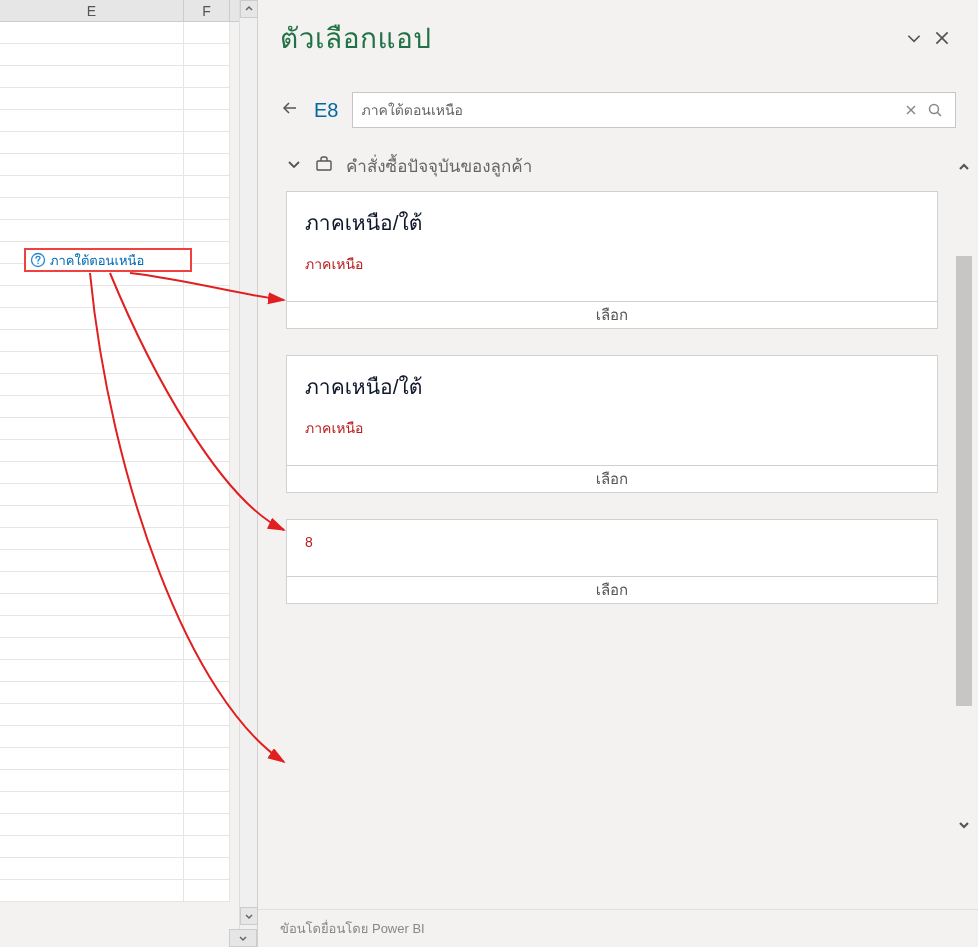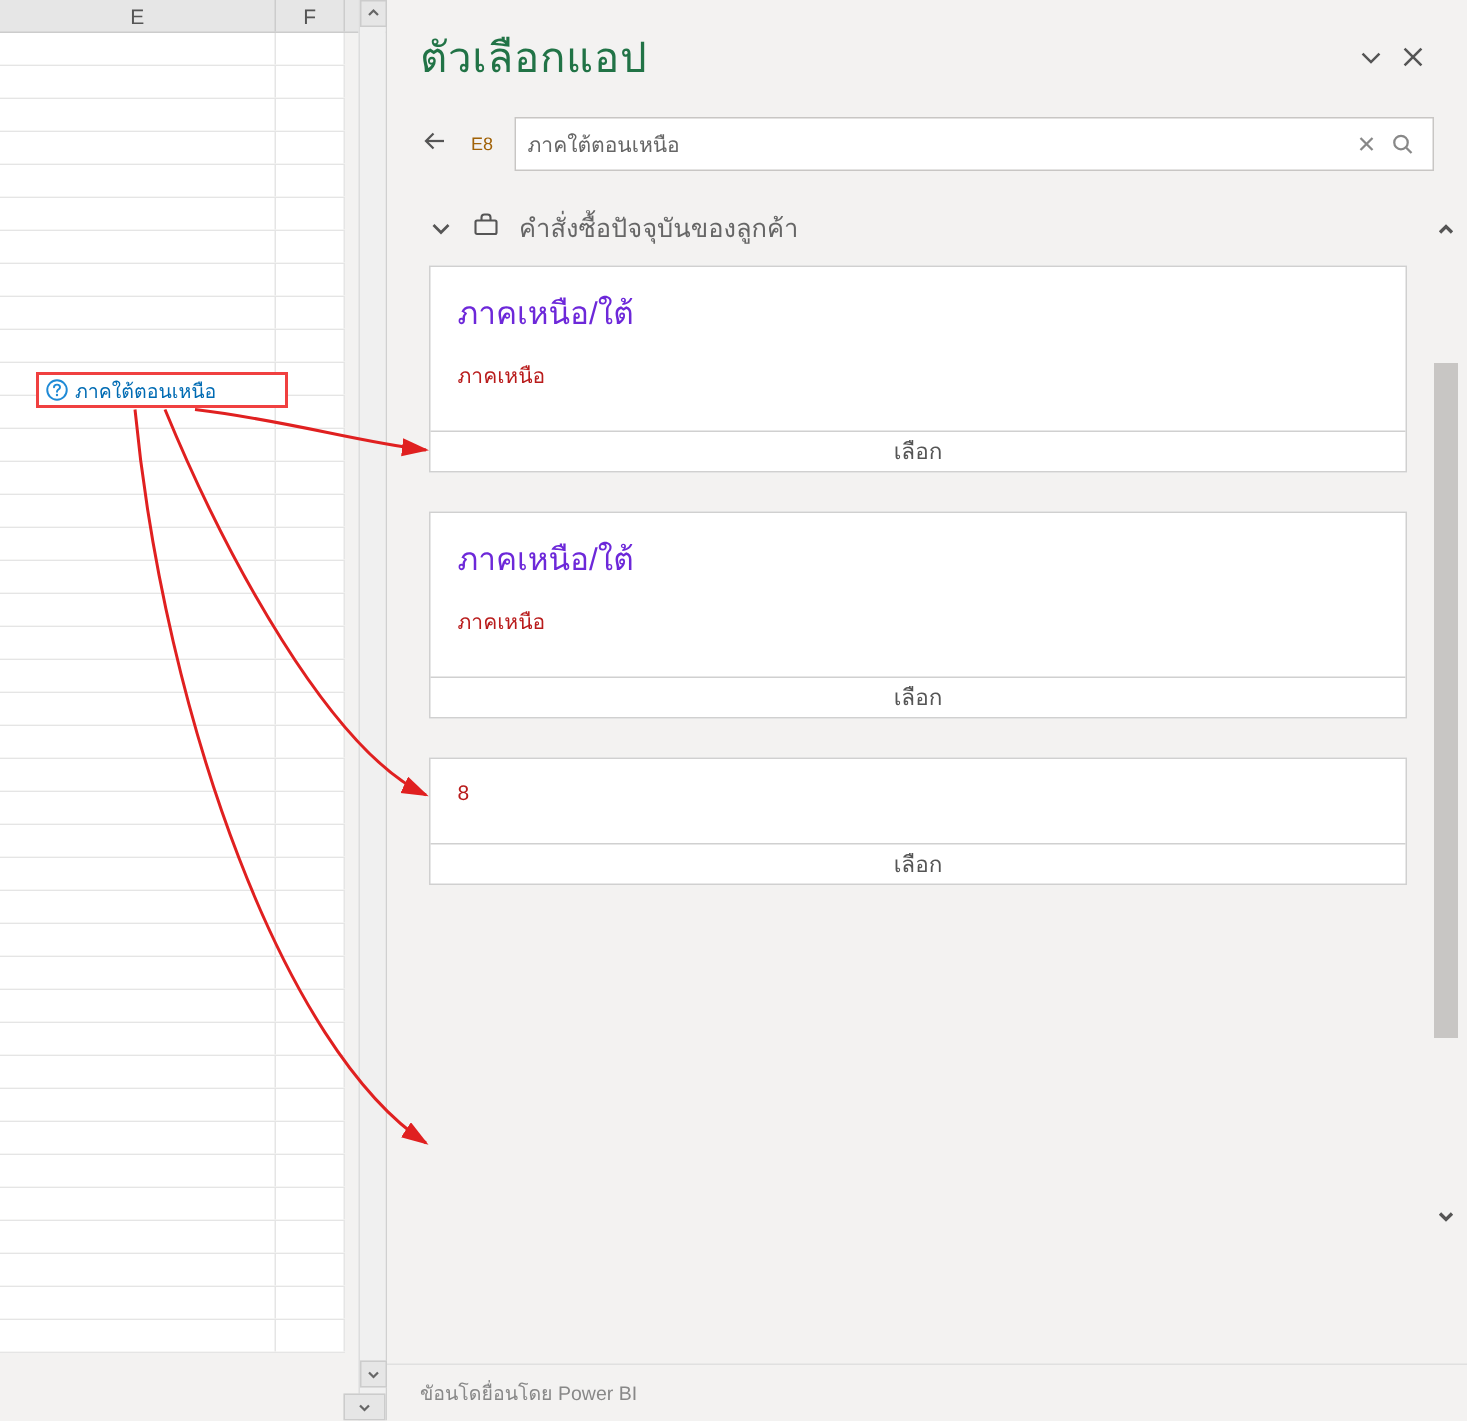--- a/index.html
+++ b/index.html
@@ -22,52 +22,52 @@
   .row { height: 22px; border-bottom: 1px solid #e5e5e5; display:flex; }
   .cellE { width: 184px; border-right: 1px solid #e5e5e5; background: #fff; }
   .cellF { width: 46px; border-right: 1px solid #e5e5e5; background: #fff; }
   
   .cell-callout { position: absolute; top: 248px; left: 24px; width: 168px; height: 24px; border: 2px solid #f04040; background: #fff; display: flex; align-items: center; padding-left: 4px; }
   .cell-callout .qicon { width: 16px; height: 16px; margin-right: 4px; }
   .cell-callout .label { font-size: 13px; color: #006bb3; white-space: nowrap; }
 
   
   .pane { flex: 1; display: flex; flex-direction: column; background: #f3f2f1; position: relative; padding: 6px 0 0 0; }
-  .pane-head { display: flex; align-items: center; padding: 10px 22px 18px 22px; }
+  .pane-head { display: flex; align-items: center; padding: 10px 22px 32px 22px; }
   .pane-title { font-size: 28px; color: #217346; font-weight: 400; flex: 1; letter-spacing: 0.5px; }
   .pane-head .icon-btn { width: 28px; display:flex; align-items:center; justify-content:center; color:#666; }
   .pane-head .icon-btn svg { width: 18px; height: 18px; stroke: #555; fill: none; stroke-width: 1.5; }
   .close-x svg { stroke-width: 2; }
 
   .searchbar { display: flex; align-items: center; padding: 0 22px 18px 22px; gap: 14px; }
   .back-btn svg { width: 20px; height: 20px; stroke: #555; fill:none; stroke-width:1.5; }
-  .cellref { font-size: 12px; color: #a16207; }
+  .cellref { font-size: 20px; color: #0369a1; }
   .searchbox { flex: 1; height: 36px; border: 1px solid #c8c6c4; background: #fff; display: flex; align-items: center; padding: 0 8px; }
   .searchbox input { flex: 1; border: none; outline: none; font-size: 14px; color: #666; background: transparent; }
   .searchbox .sx { width: 24px; display:flex; justify-content:center; }
   .searchbox svg { width: 16px; height: 16px; stroke: #888; fill:none; stroke-width:1.5; }
 
   .datatype { padding: 0 22px 14px 22px; font-size: 14px; color: #555; }
 
   .scroll-area { flex: 1; overflow: hidden; position: relative; padding: 0 0 0 6px; }
   .track { position: absolute; right: 4px; top: 10px; width: 20px; height: 680px; }
   .track .arrow { width: 20px; height: 22px; display:flex; align-items:center; justify-content:center; position:absolute; }
   .track .arrow svg { width: 14px; height: 14px; stroke:#555; fill:none; stroke-width:2.2; }
   .track .arrow.up { top: 0; }
   .track .arrow.down { bottom: 0; }
   .track .thumb { position:absolute; top: 100px; left: 2px; width: 16px; height: 450px; background: #c8c6c4; border-radius: 0; }
 
   .group { margin: 0 40px 26px 22px; }
-  .group-head { display: flex; align-items: flex-end; gap: 12px; padding: 6px 0 12px 0; }
+  .group-head { display: flex; align-items: center; gap: 12px; padding: 6px 0 12px 0; }
   .chev svg { width: 16px; height: 16px; stroke:#555; fill:none; stroke-width:1.8; }
   .briefcase svg { width: 20px; height: 20px; stroke:#555; fill:none; stroke-width:1.4; }
   .group-title { font-size: 17px; color: #666; }
   .card { border: 1px solid #d0d0d0; background: #fff; }
   .card-main { padding: 14px 18px 26px 18px; }
-  .card-title { font-size: 21px; color: #6d28d9; margin-bottom: 14px; }
+  .card-title { font-size: 21px; color: #0f172a; margin-bottom: 14px; }
   .card-sub { font-size: 14px; color: #b91c1c; }
   .card-select { border-top: 1px solid #d0d0d0; text-align: center; padding: 1px 0; font-size: 15px; color: #555; }
 
   .footer { padding: 8px 22px; font-size: 13px; color: #888; border-top: 1px solid #e0e0e0; }
 
   
   .annot { position: absolute; top: 0; left: 0; width: 978px; height: 947px; pointer-events: none; }
 </style>
 </head>
 <body>

